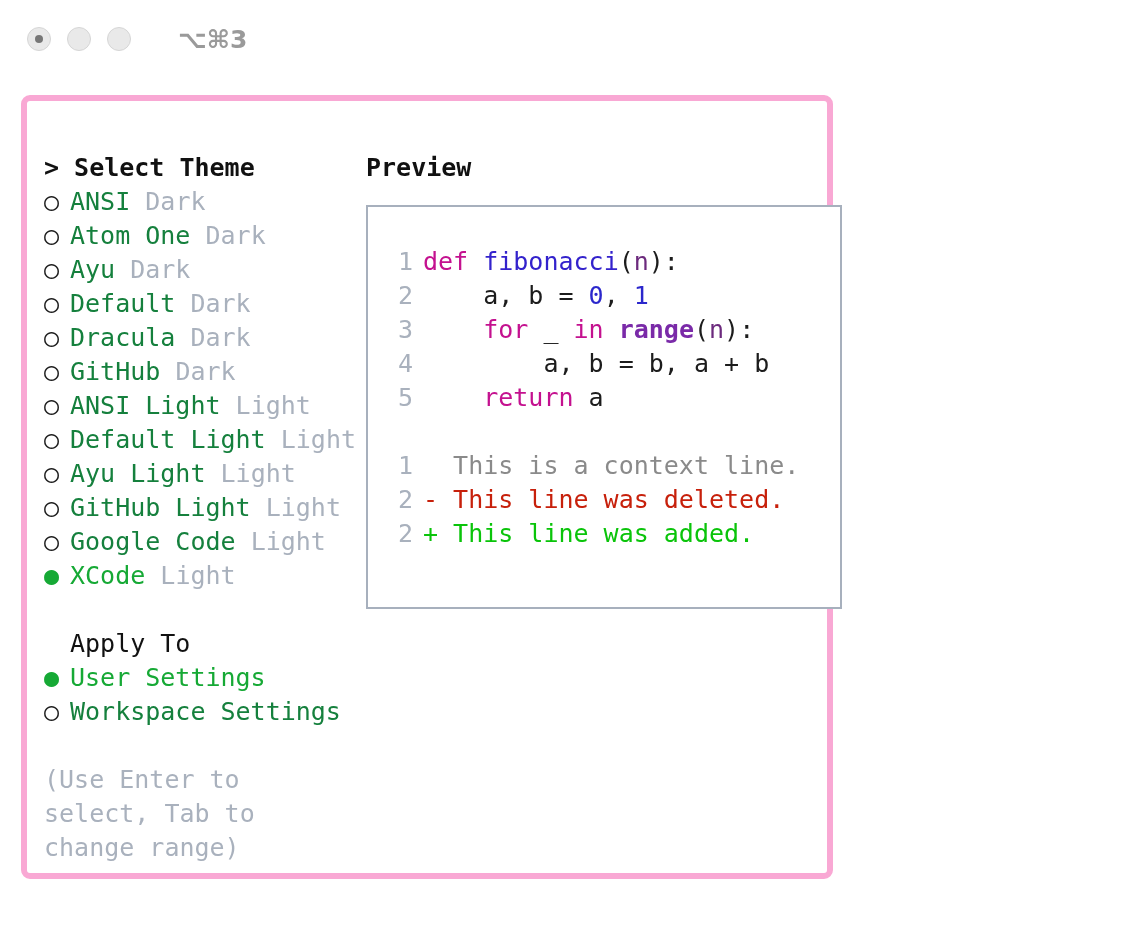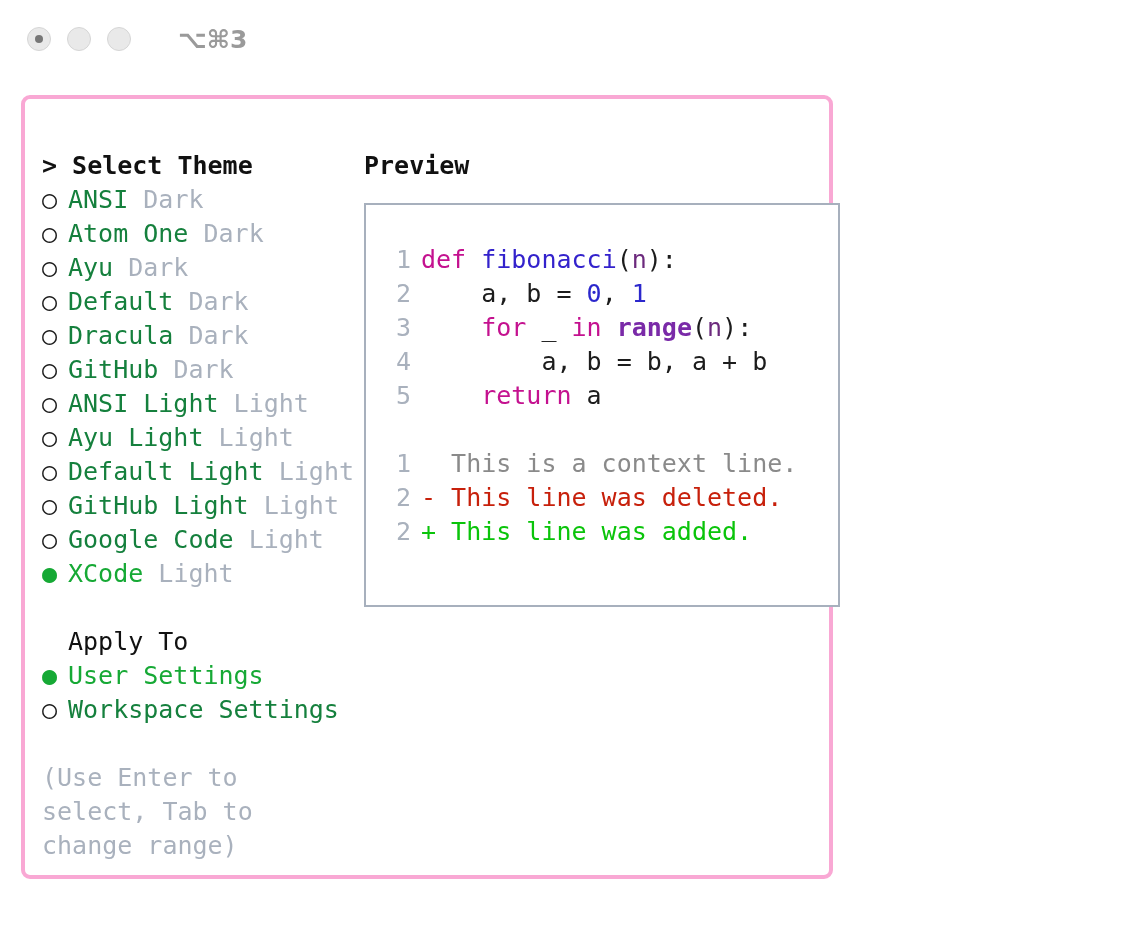--- a/index.html
+++ b/index.html
@@ -57,21 +57,21 @@
     font-family: "DejaVu Sans", "Liberation Sans", sans-serif;
   }
 
   
   .panel {
     position: absolute;
     left: 21px;
     top: 95px;
     width: 812px;
     height: 784px;
-    border: 4px solid #f9a8d4;
+    border: 6px solid #f9a8d4;
     border-radius: 9px;
     box-sizing: border-box;
     background: #ffffff;
   }
 
   .panel-inner {
     position: absolute;
     left: 0; top: 0;
     width: 100%;
     height: 100%;
@@ -198,22 +198,22 @@
     <div class="left-col">
       <div class="section-title">&gt; Select Theme</div>
       <div id="theme-list">
           <div class="list-row"><span class="marker empty">○</span><span class="row-name">ANSI</span><span> </span><span class="row-kind">Dark</span></div>
           <div class="list-row"><span class="marker empty">○</span><span class="row-name">Atom One</span><span> </span><span class="row-kind">Dark</span></div>
           <div class="list-row"><span class="marker empty">○</span><span class="row-name">Ayu</span><span> </span><span class="row-kind">Dark</span></div>
           <div class="list-row"><span class="marker empty">○</span><span class="row-name">Default</span><span> </span><span class="row-kind">Dark</span></div>
           <div class="list-row"><span class="marker empty">○</span><span class="row-name">Dracula</span><span> </span><span class="row-kind">Dark</span></div>
           <div class="list-row"><span class="marker empty">○</span><span class="row-name">GitHub</span><span> </span><span class="row-kind">Dark</span></div>
           <div class="list-row"><span class="marker empty">○</span><span class="row-name">ANSI Light</span><span> </span><span class="row-kind">Light</span></div>
+          <div class="list-row"><span class="marker empty">○</span><span class="row-name">Default Light</span><span> </span><span class="row-kind">Light</span></div>
           <div class="list-row"><span class="marker empty">○</span><span class="row-name">Ayu Light</span><span> </span><span class="row-kind">Light</span></div>
-          <div class="list-row"><span class="marker empty">○</span><span class="row-name">Default Light</span><span> </span><span class="row-kind">Light</span></div>
           <div class="list-row"><span class="marker empty">○</span><span class="row-name">GitHub Light</span><span> </span><span class="row-kind">Light</span></div>
           <div class="list-row"><span class="marker empty">○</span><span class="row-name">Google Code</span><span> </span><span class="row-kind">Light</span></div>
           <div class="list-row"><span class="marker filled">●</span><span class="row-name selected">XCode</span><span> </span><span class="row-kind">Light</span></div>
         </div>
 
       <div class="spacer-block"></div>
 
       <div class="apply-title">Apply To</div>
       <div id="apply-list">
           <div class="list-row"><span class="marker filled">●</span><span class="row-name selected">User Settings</span></div>

